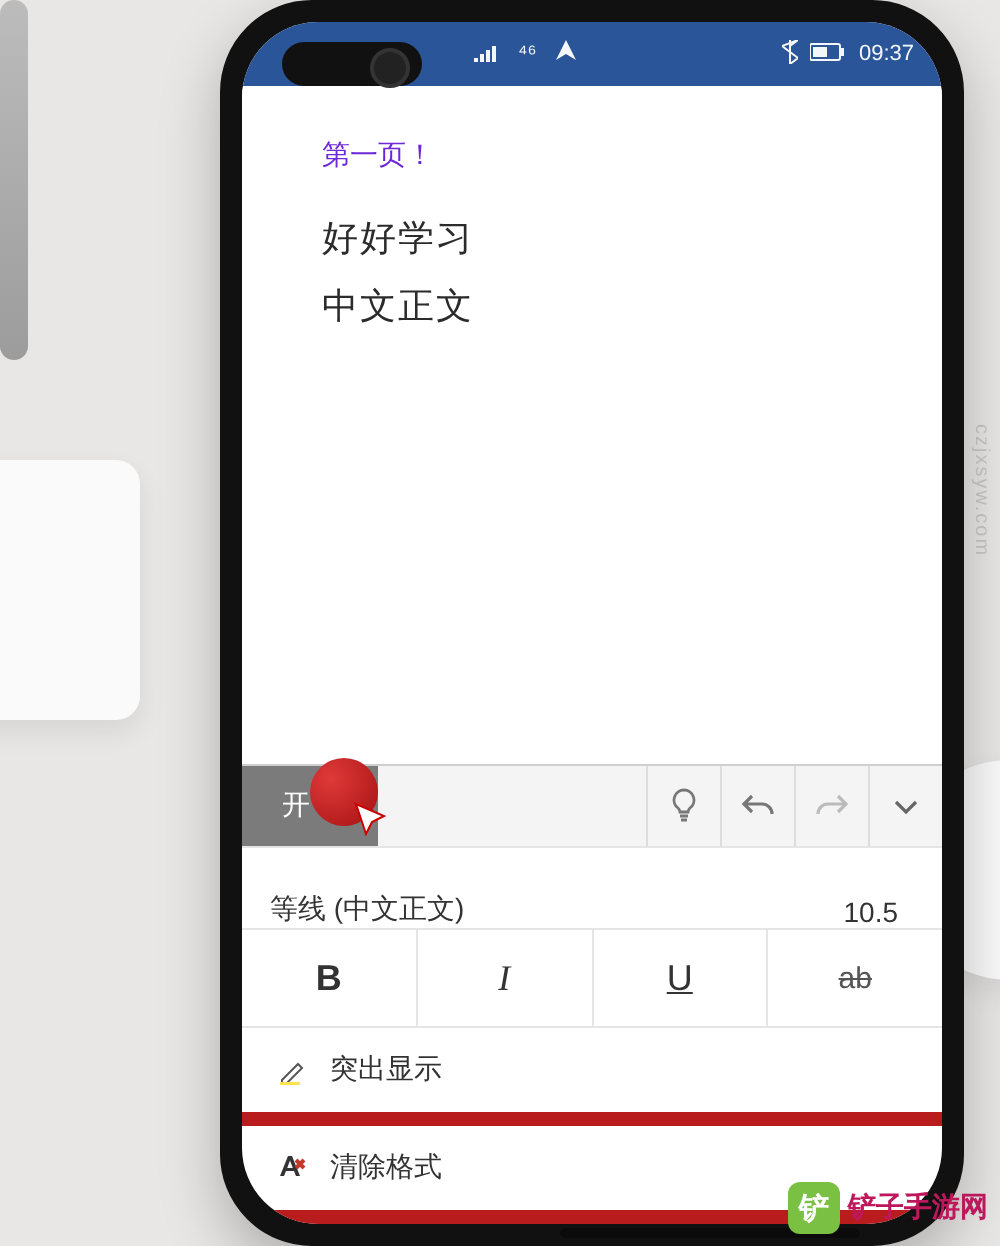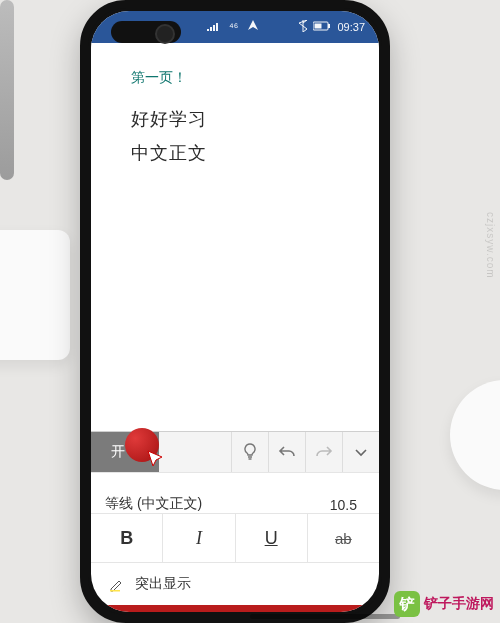--- a/index.html
+++ b/index.html
@@ -3,35 +3,35 @@
 <meta charset="utf-8">
 <style>
   html,body{margin:0;padding:0;width:500px;height:623px;background:#e8e7e5;font-family:"Microsoft YaHei","PingFang SC",Arial,sans-serif;overflow:hidden;}
   
   .bg-obj{position:absolute;background:#fafafa;border-radius:12px;box-shadow:0 6px 14px rgba(0,0,0,0.08);} 
   .bg-left{width:130px;height:130px;left:-60px;top:230px;}
   .bg-right{width:110px;height:110px;right:-60px;top:380px;border-radius:55px;}
   .bg-pen{width:14px;height:180px;left:0px;top:390px;background:linear-gradient(#bcbcbc,#9c9c9c);border-radius:7px;transform:rotate(0deg);}
   
   
-  .phone{position:absolute;left:80px;top:0;width:310px;height:623px;}
+  .phone{position:absolute;left:110px;top:0;width:372px;height:623px;}
   .frame{position:absolute;inset:0;border:8px solid #111;border-radius:46px;background:#111;overflow:hidden;box-shadow:0 12px 30px rgba(0,0,0,.25);}
   .screen{position:absolute;inset:3px;border-radius:38px;overflow:hidden;background:#fff;display:flex;flex-direction:column;}
   .notch{position:absolute;left:20px;top:10px;width:70px;height:22px;border-radius:14px;background:#111;z-index:20;}
   .notch .cam{position:absolute;right:6px;top:3px;width:16px;height:16px;border-radius:50%;background:#222;border:2px solid #333;}
   
   
   .status{height:32px;background:#2a5699;color:#fff;display:flex;align-items:center;justify-content:flex-end;font-size:11px;padding:0 14px 0 0;box-sizing:border-box;flex:none;}
   .status .ic{margin-left:6px;opacity:.95;}
   .status .spacer{flex:1;}
   .status .mid{display:flex;align-items:center;gap:4px;margin-left:110px;}
   
   
   .doc{flex:1;background:#fff;padding:26px 28px 0 40px;font-size:16px;color:#2b2b2b;}
-  .doc .p1{font-size:14px;color:#0f766e;margin-bottom:20px;}
+  .doc .p1{font-size:14px;color:#6d28d9;margin-bottom:20px;}
   .doc .line{font-size:18px;margin:10px 0;letter-spacing:1px;}
   
   
   .ribbon{background:#f4f4f4;border-top:1px solid #cfcfcf;height:40px;display:flex;align-items:stretch;flex:none;position:relative;}
   .tab{display:flex;align-items:center;justify-content:center;font-size:14px;color:#444;position:relative;}
   .tab.start{width:68px;background:#7b7b7b;color:#fff;}
   .arrow-ind{position:absolute;left:34px;top:-4px;z-index:5;}
   .red-dot{width:34px;height:34px;border-radius:50%;background:radial-gradient(circle at 30% 30%, #e03a3a 0%, #b01919 80%);} 
   .red-cursor{position:absolute;left:22px;top:22px;}
   .ribbon .gap{flex:1;}
@@ -165,20 +165,29 @@
       <div class="opts">
         <div class="optrow">
           <span class="ico">
             <svg width="16" height="16" viewBox="0 0 16 16">
                 <path fill="none" stroke="#555" d="M3 13l8-8 2 2-8 8H3v-2z"></path>
                 <rect x="2" y="14" width="10" height="1.5" fill="#ffe44d"></rect>
               </svg>
           </span>
           <span>突出显示</span>
         </div>
+        <div class="optrow">
+          <span class="ico">
+            <svg width="16" height="16" viewBox="0 0 16 16">
+                <path fill="#333" d="M6 2h2l4 10h-2l-1-2.5H5L4 12H2zM5.6 8h2.8L7 4.2z"></path>
+                <path stroke="#c0392b" stroke-width="2" d="M10 4l4 4M14 4l-4 4"></path>
+              </svg>
+          </span>
+          <span>清除格式</span>
+        </div>
       </div>
 
     </div>
   </div>
   <div class="footbar"></div>
 </div>
 
 <div class="wm1">czjxsyw.com</div>
 <div class="wm-logo">
   <div class="ic">铲</div>

